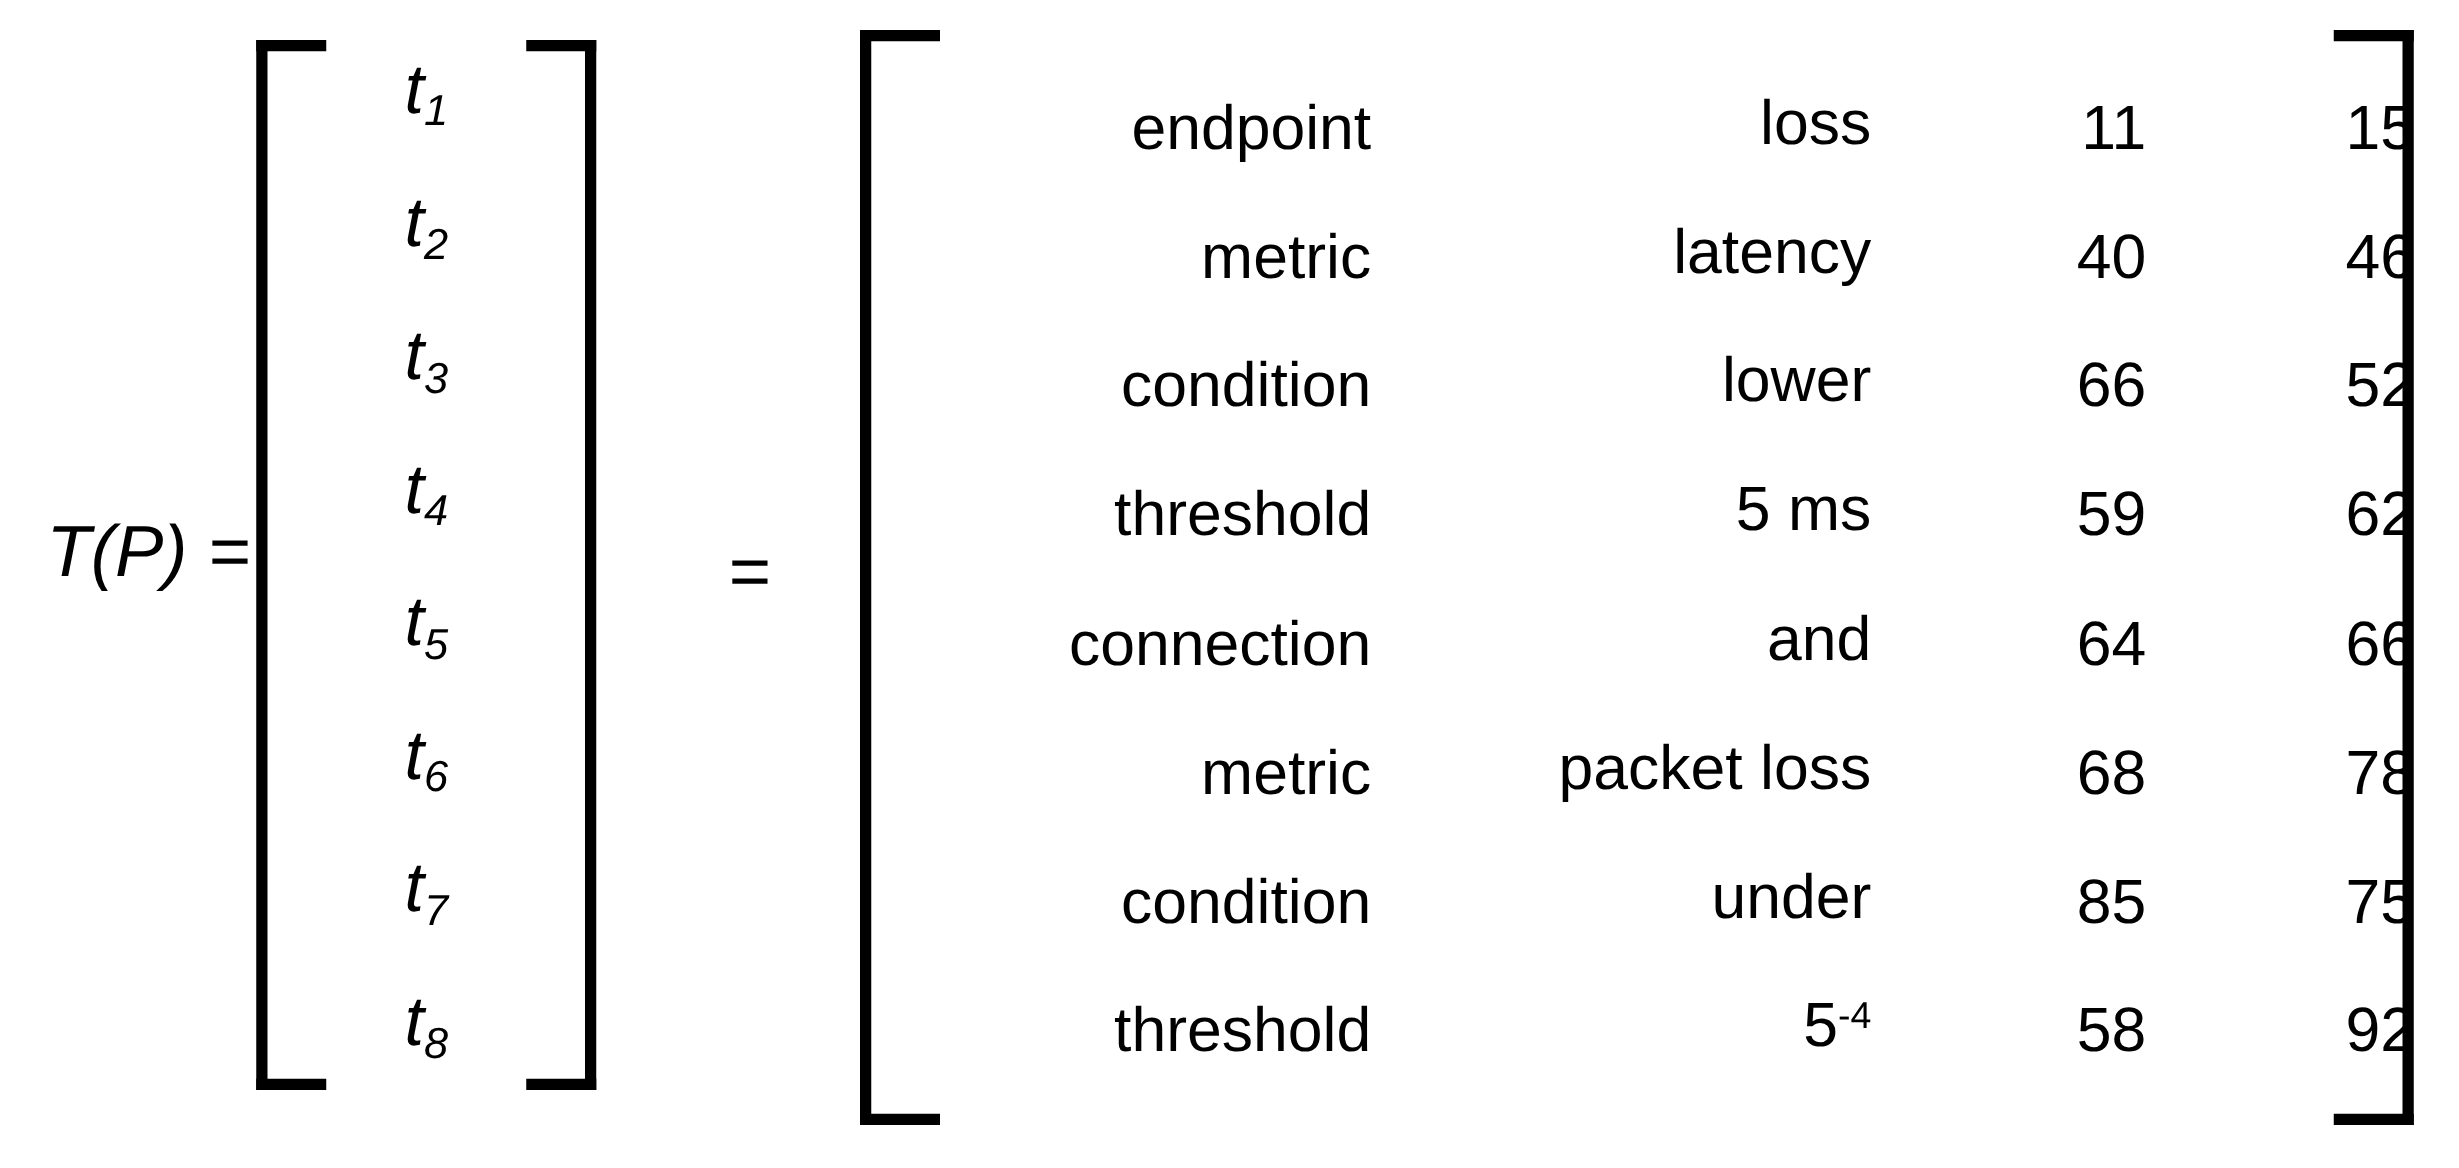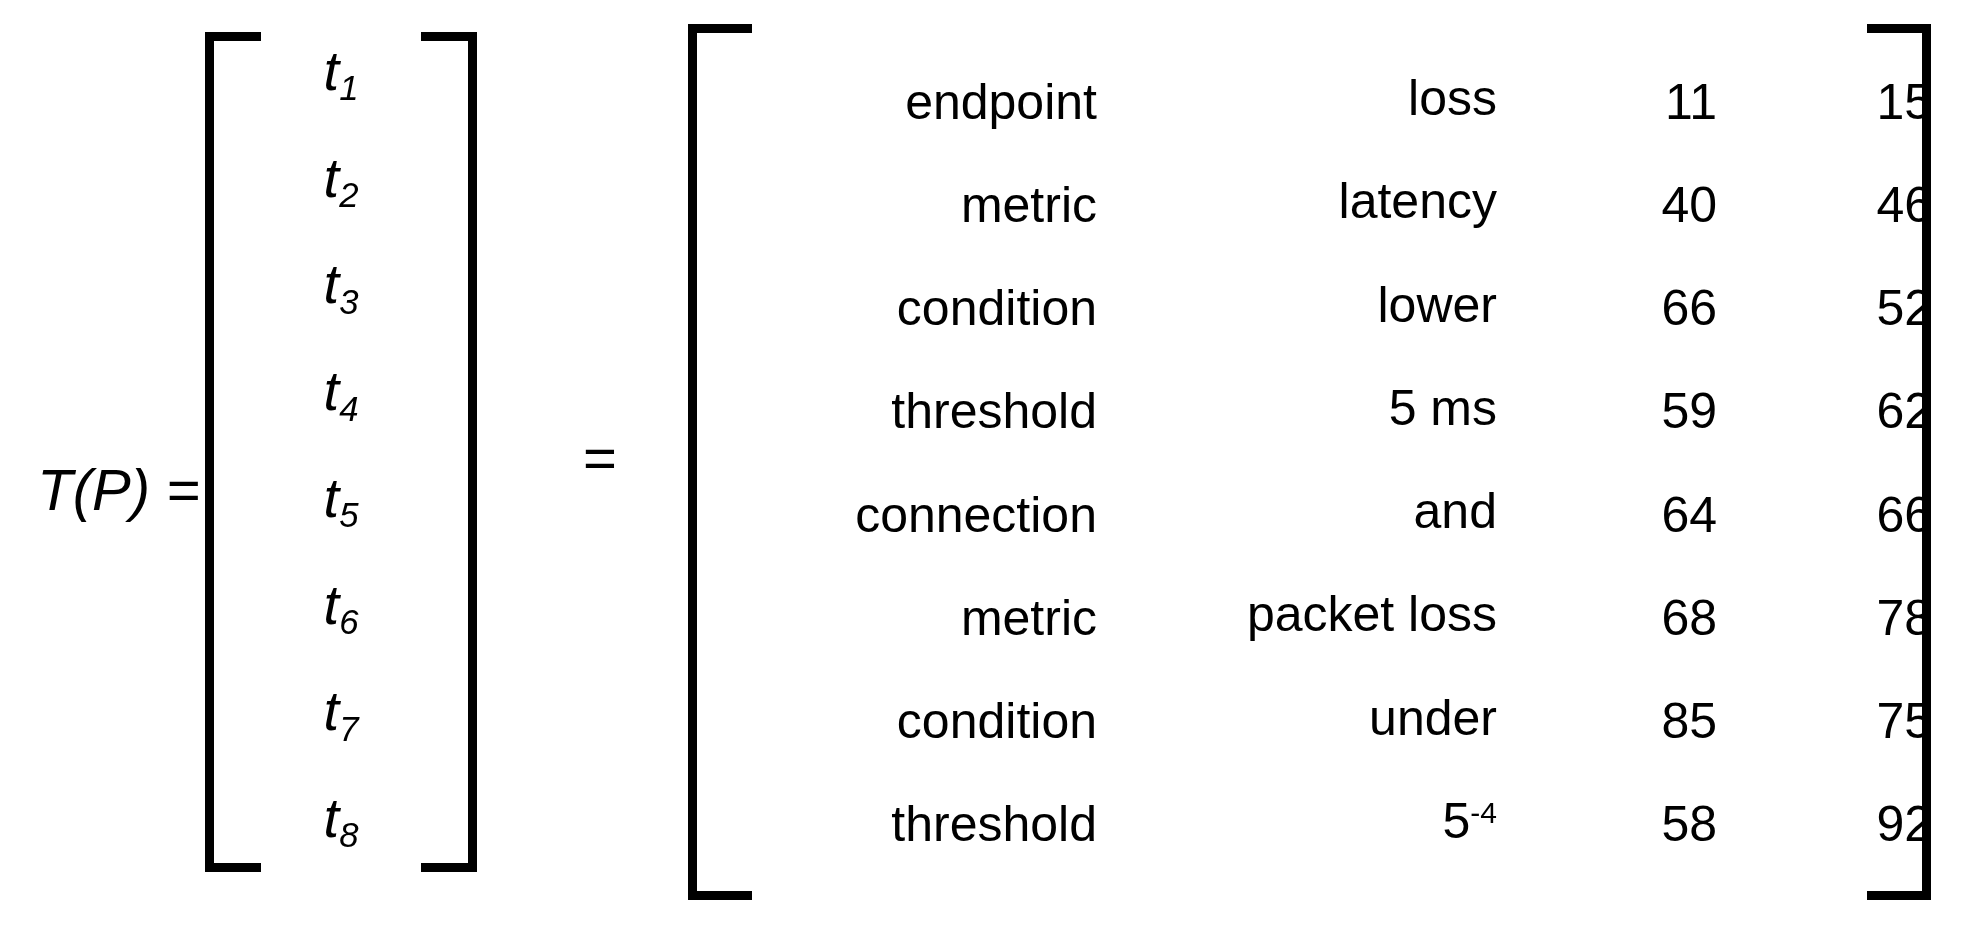--- a/index.html
+++ b/index.html
@@ -24,21 +24,20 @@
     left: 30px;
     top: 412px;
     width: 170px;
     text-align: right;
     font-family: "Liberation Sans", sans-serif;
     font-style: italic;
     font-size: 58px;
     line-height: 60px;
     letter-spacing: 0px;
     white-space: nowrap;
-    margin-top: 48px;
   }
 
   
   .eq-sign {
     position: absolute;
     left: 562px;
     top: 428px;
     width: 76px;
     text-align: center;
     font-family: "Liberation Sans", sans-serif;

